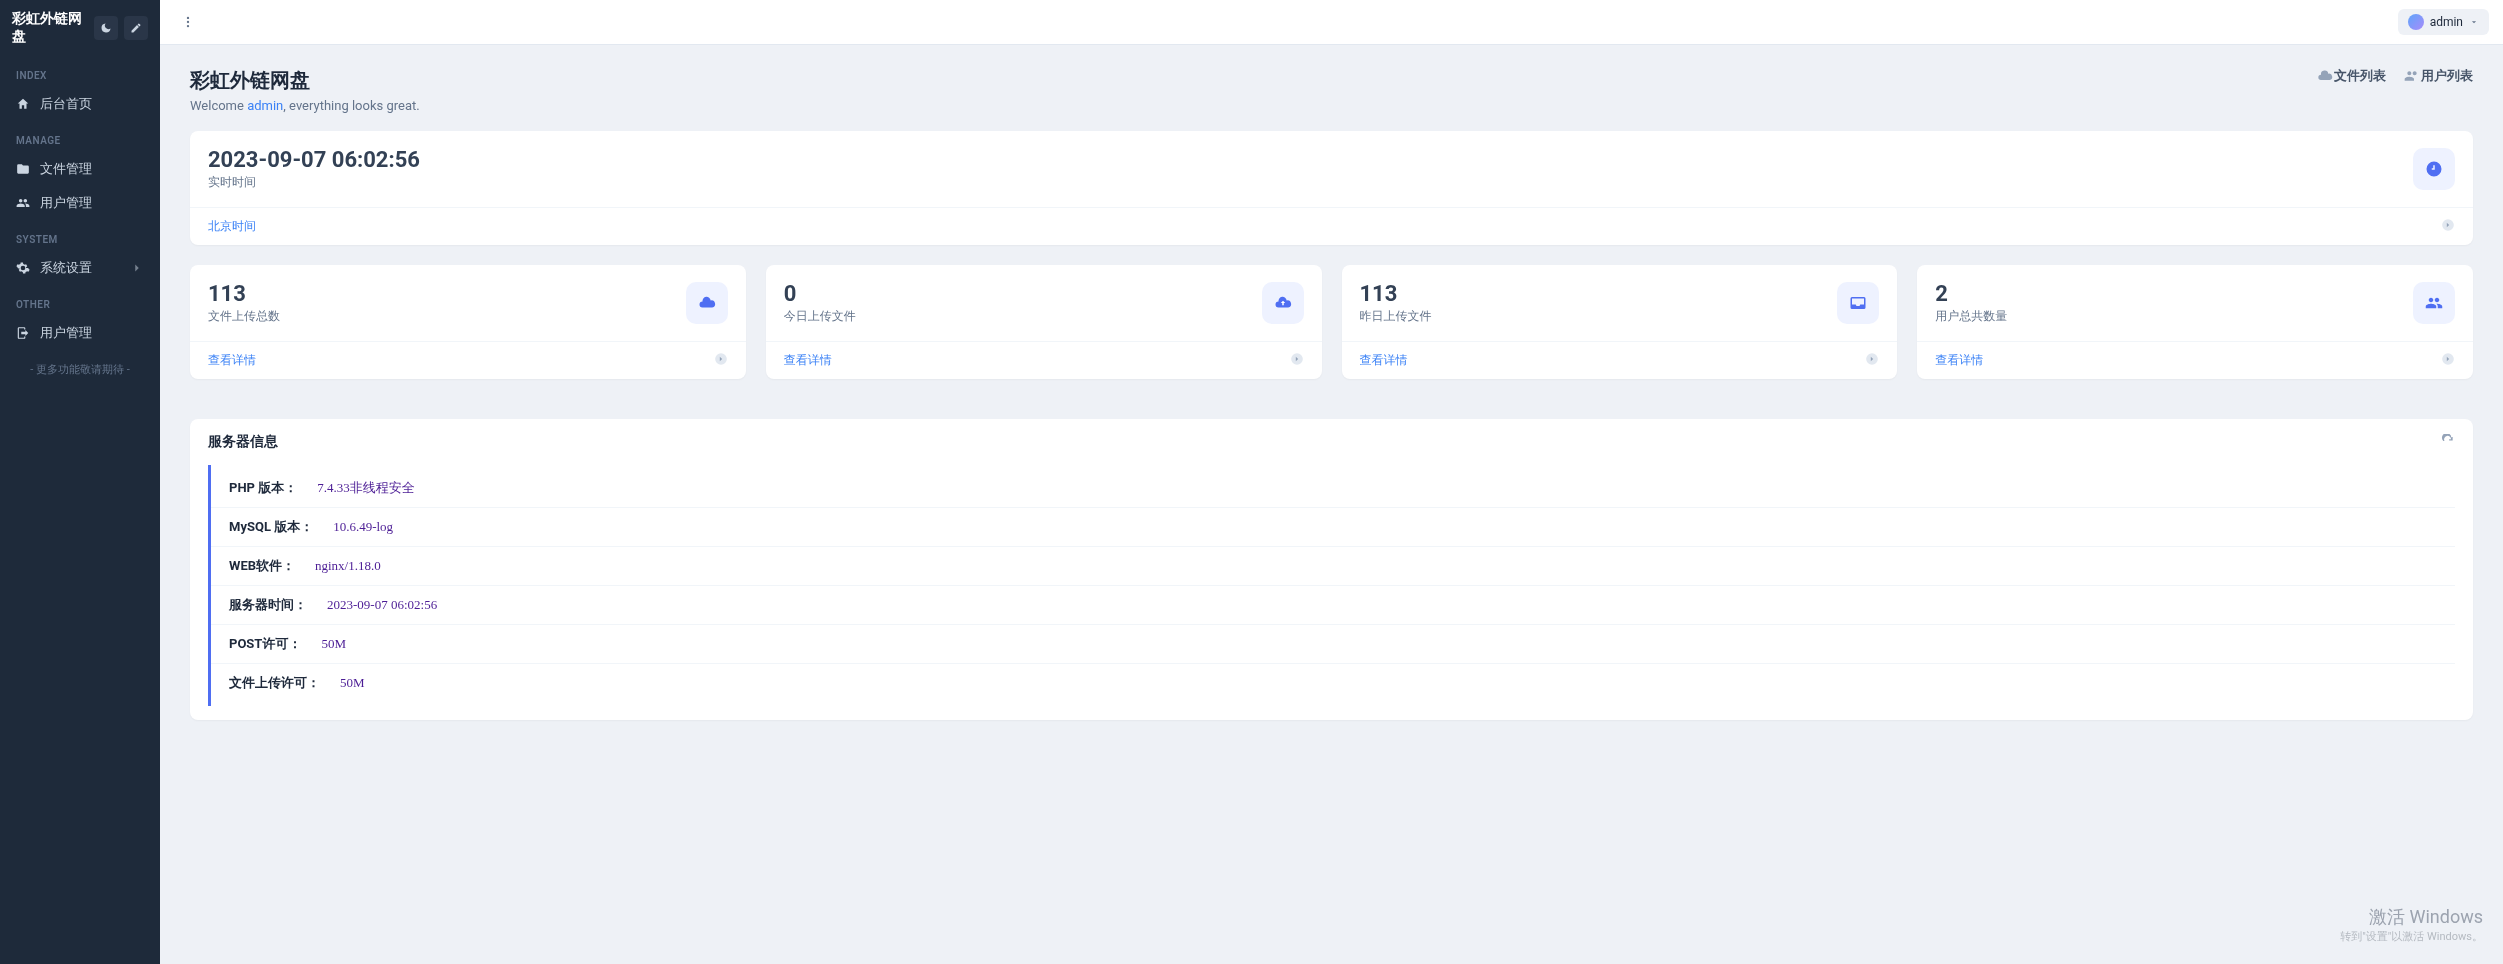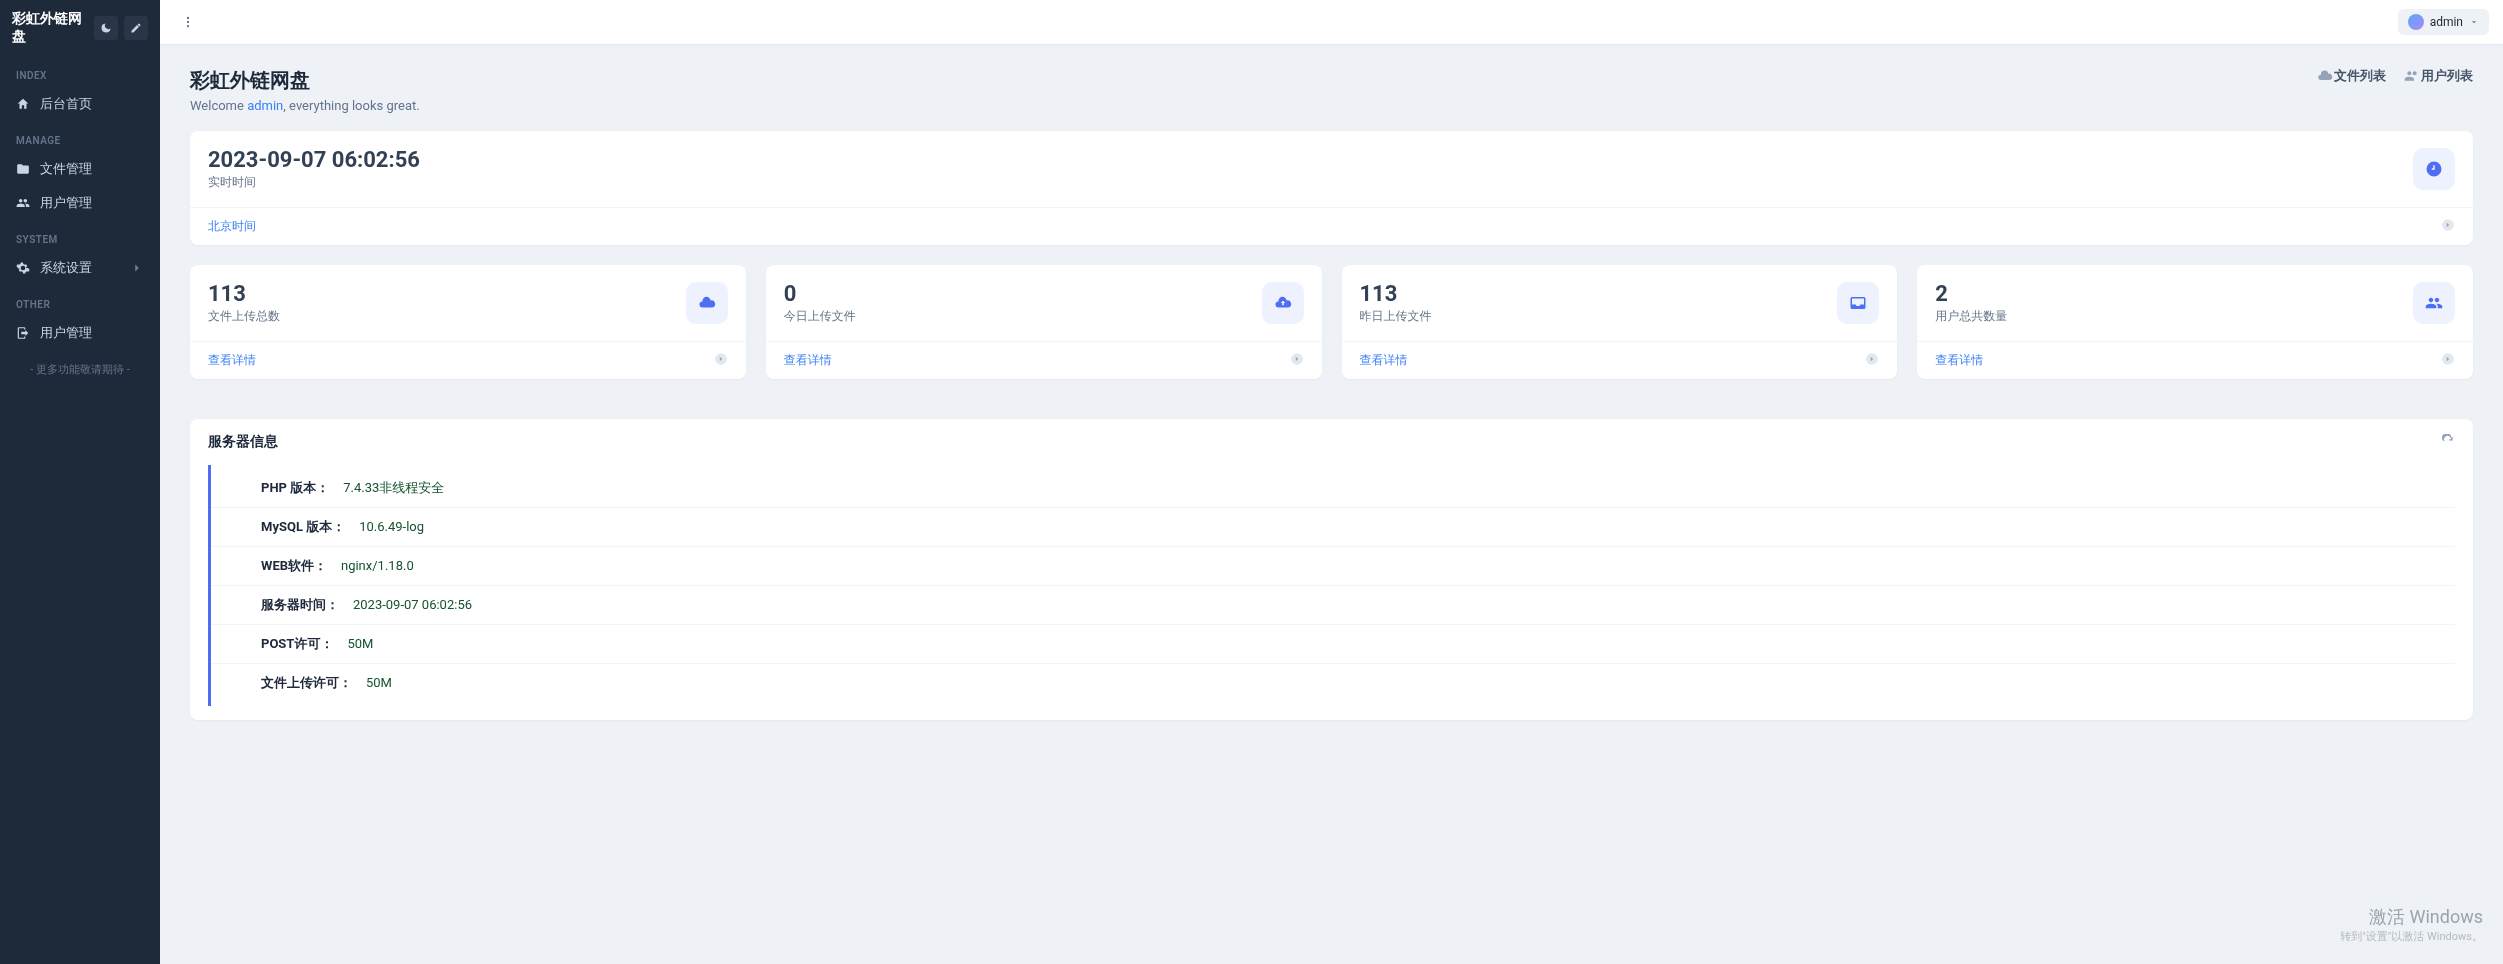--- a/index.html
+++ b/index.html
@@ -51,22 +51,22 @@
 .stat-card .card-body { display: flex; justify-content: space-between; align-items: center; }
 .stat-value { font-size: 22px; font-weight: 700; color: #334155; }
 .stat-label { font-size: 12px; color: #64748b; margin-top: 2px; }
 
 .server-card .card-body { padding: 14px 18px; }
 .server-title-row { display: flex; justify-content: space-between; align-items: center; margin-bottom: 14px; }
 .server-title { font-size: 14px; font-weight: 700; }
 .server-body { border-left: 3px solid #4f6ef2; padding: 4px 0; }
 .info-row { padding: 10px 18px; border-bottom: 1px solid #f1f5f9; font-size: 13px; }
 .info-row:last-child { border-bottom: none; }
-.info-key { font-weight: 700; color: #1e293b; margin-left: 32px; }
-.info-val { color: #14532d; margin-left: 14px; }
+.info-key { font-weight: 700; color: #1e293b; }
+.info-val { color: #4c1d95; margin-left: 20px; font-family: Liberation Serif, serif; }
 
 .watermark { position: fixed; right: 20px; bottom: 20px; text-align: right; color: #9ca3af; pointer-events: none; }
 .watermark .wm-title { font-size: 18px; color: #9ca3af; }
 .watermark .wm-sub { font-size: 11px; color: #b5bac1; }
 </style>
 </head>
 <body>
 
 <div class="app">
   <aside class="sidebar">

